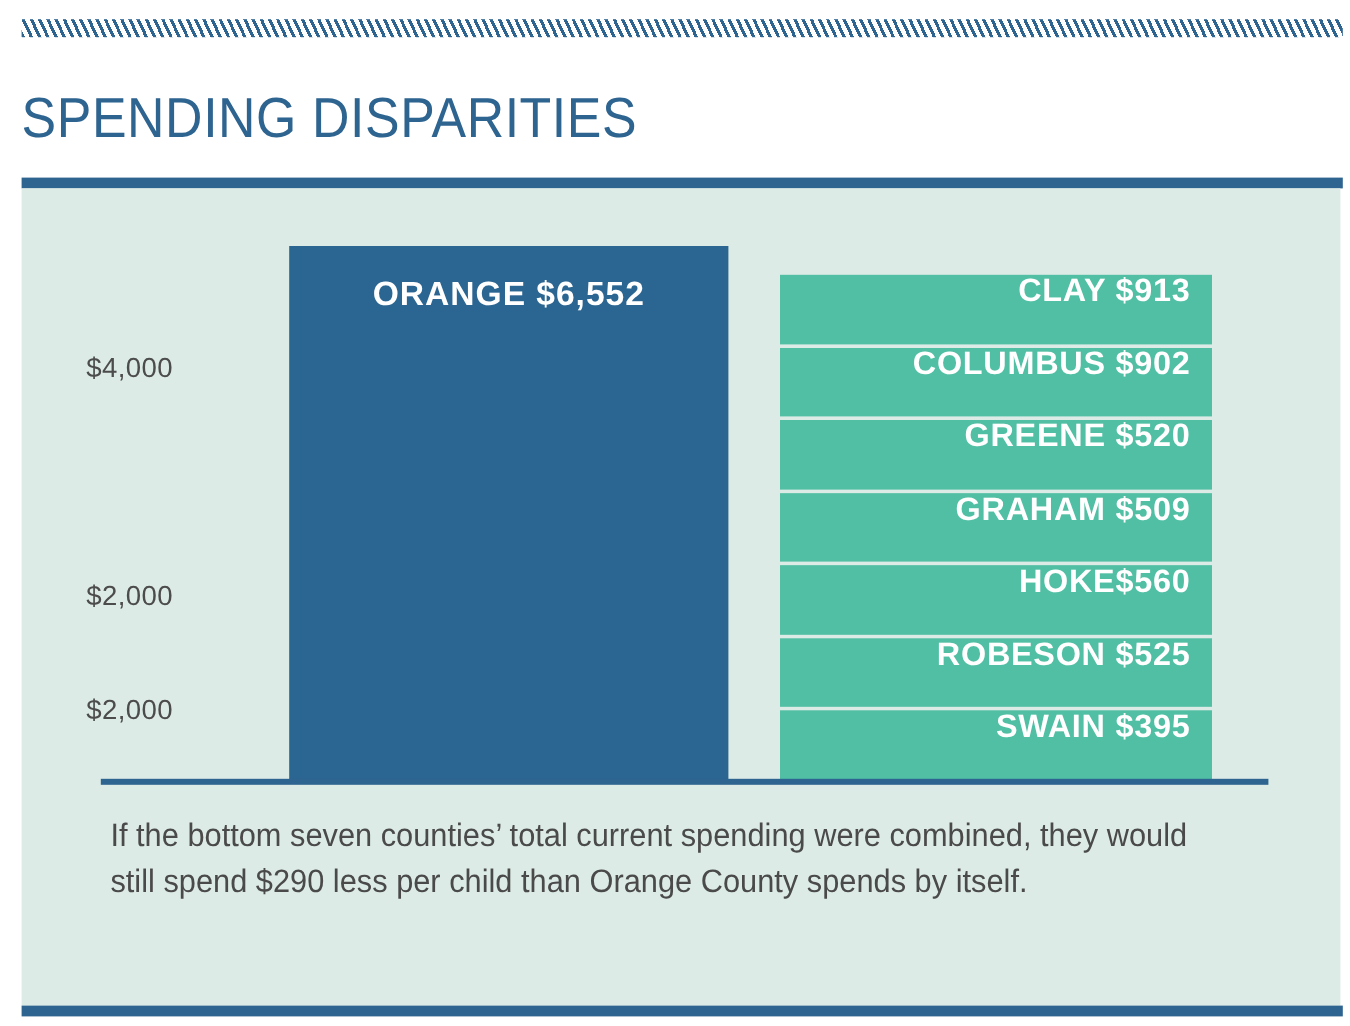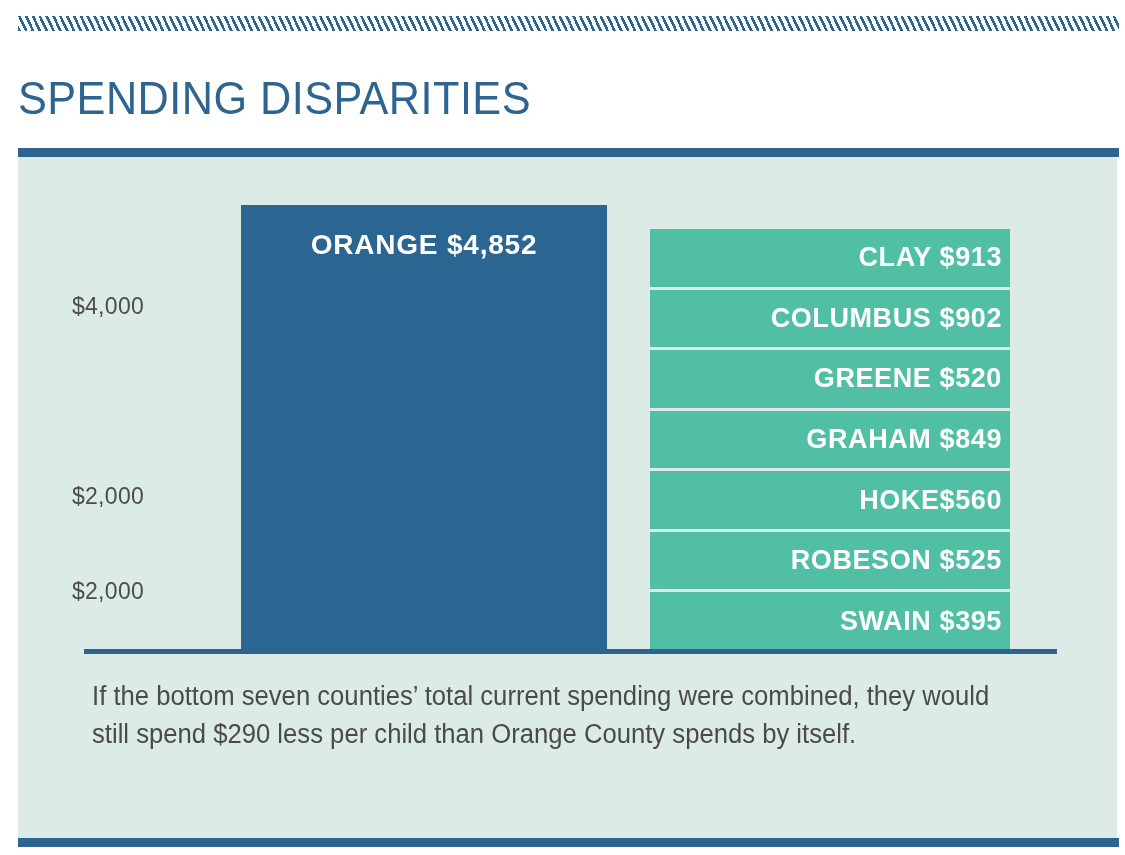--- a/index.html
+++ b/index.html
@@ -150,23 +150,22 @@
     width: 360px;
     height: 421px;
     display: flex;
     flex-direction: column;
   }
   .green-seg {
     flex: 1 1 0;
     background: #50BFA4;
     position: relative;
     display: flex;
-    align-items: center;
     justify-content: flex-end;
-    padding-right: 8px;
+    padding-right: 18px;
     box-sizing: border-box;
     border-bottom: 3px solid #DCEBE5;
   }
   .green-seg:last-child {
     border-bottom: none;
   }
   .green-seg-label {
     color: #ffffff;
     font-size: 27px;
     font-weight: bold;
@@ -205,35 +204,35 @@
 
     <div class="chart">
 
       <div class="axis-labels">
         <div class="axis-label" style="top:136px">$4,000</div>
         <div class="axis-label" style="top:326px">$2,000</div>
         <div class="axis-label" style="top:421px">$2,000</div>
       </div>
 
       <div class="bar-blue">
-        <div class="bar-blue-label">ORANGE $4,852</div>
+        <div class="bar-blue-label">ORANGE $6,552</div>
       </div>
 
       <div class="bar-green">
         <div class="green-seg">
           <span class="green-seg-label">CLAY $913</span>
         </div>
         <div class="green-seg">
           <span class="green-seg-label">COLUMBUS $902</span>
         </div>
         <div class="green-seg">
           <span class="green-seg-label">GREENE $520</span>
         </div>
         <div class="green-seg">
-          <span class="green-seg-label">GRAHAM $849</span>
+          <span class="green-seg-label">GRAHAM $509</span>
         </div>
         <div class="green-seg">
           <span class="green-seg-label">HOKE$560</span>
         </div>
         <div class="green-seg">
           <span class="green-seg-label">ROBESON $525</span>
         </div>
         <div class="green-seg">
           <span class="green-seg-label">SWAIN $395</span>
         </div>

